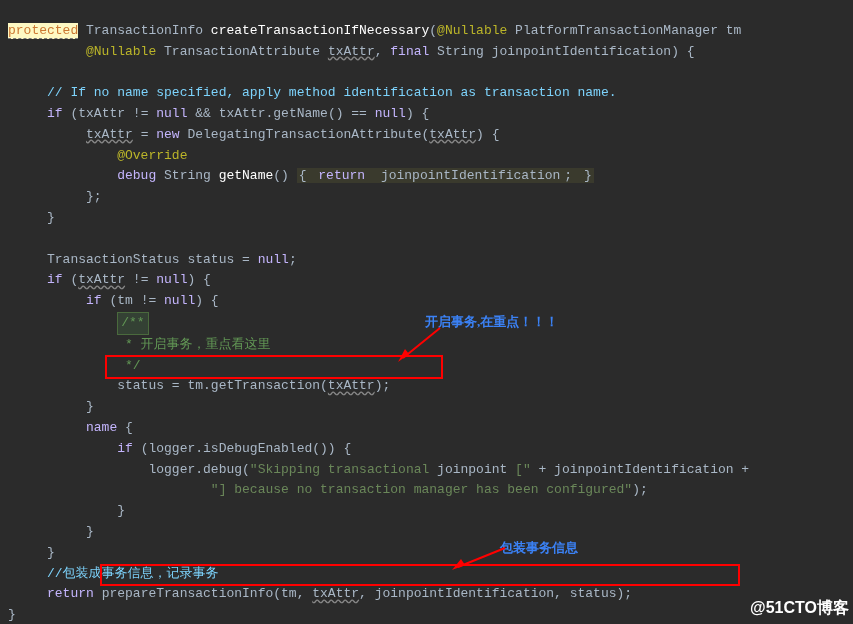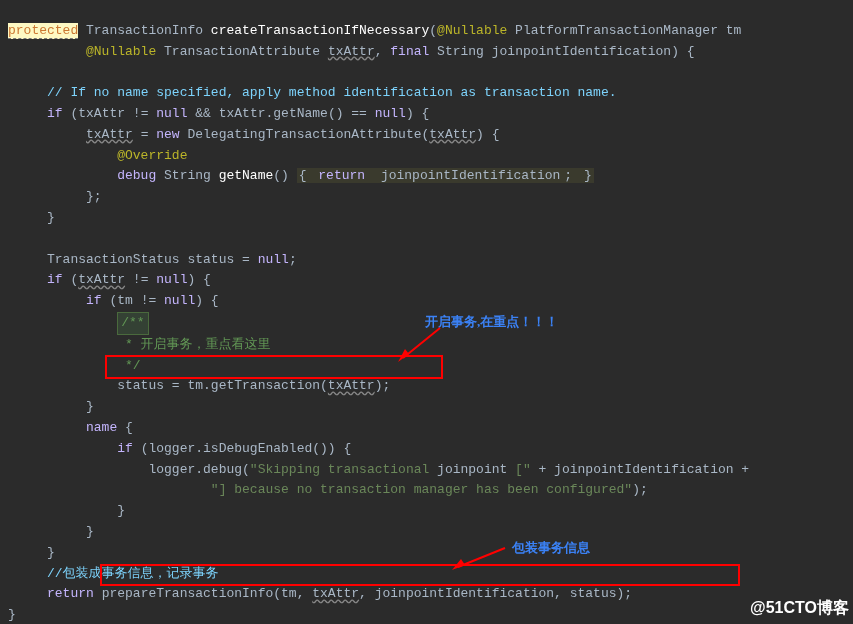--- a/index.html
+++ b/index.html
@@ -91,21 +91,21 @@
      <span>}</span>
      <span class="cmt">//包装成事务信息，记录事务</span>
      <span class="kw">return</span><span> prepareTransactionInfo(tm, </span><span class="param-wavy">txAttr</span><span>, joinpointIdentification, </span><span class="param-u">status</span><span>);</span>
 <span>}</span>
 </div>
 
 <div class="red-box" style="left:105px; top:355px; width:338px; height:24px;"></div>
 <div class="red-box" style="left:100px; top:564px; width:640px; height:22px;"></div>
 
 <div class="red-text" style="left:425px; top:312px;">开启事务,在重点！！！</div>
-<div class="red-text" style="left:512px; top:538px;">包装事务信息</div>
+<div class="red-text" style="left:500px; top:538px;">包装事务信息</div>
 
 <svg class="arrow" style="left:395px; top:324px; width:50px; height:40px;">
   <line x1="45" y1="4" x2="8" y2="34" stroke="#ff0000" stroke-width="2"></line>
   <polygon points="3,38 14,30 10,25" fill="#ff0000"></polygon>
 </svg>
 <svg class="arrow" style="left:450px; top:545px; width:60px; height:30px;">
   <line x1="55" y1="3" x2="8" y2="22" stroke="#ff0000" stroke-width="2"></line>
   <polygon points="2,25 15,20 11,14" fill="#ff0000"></polygon>
 </svg>
 

